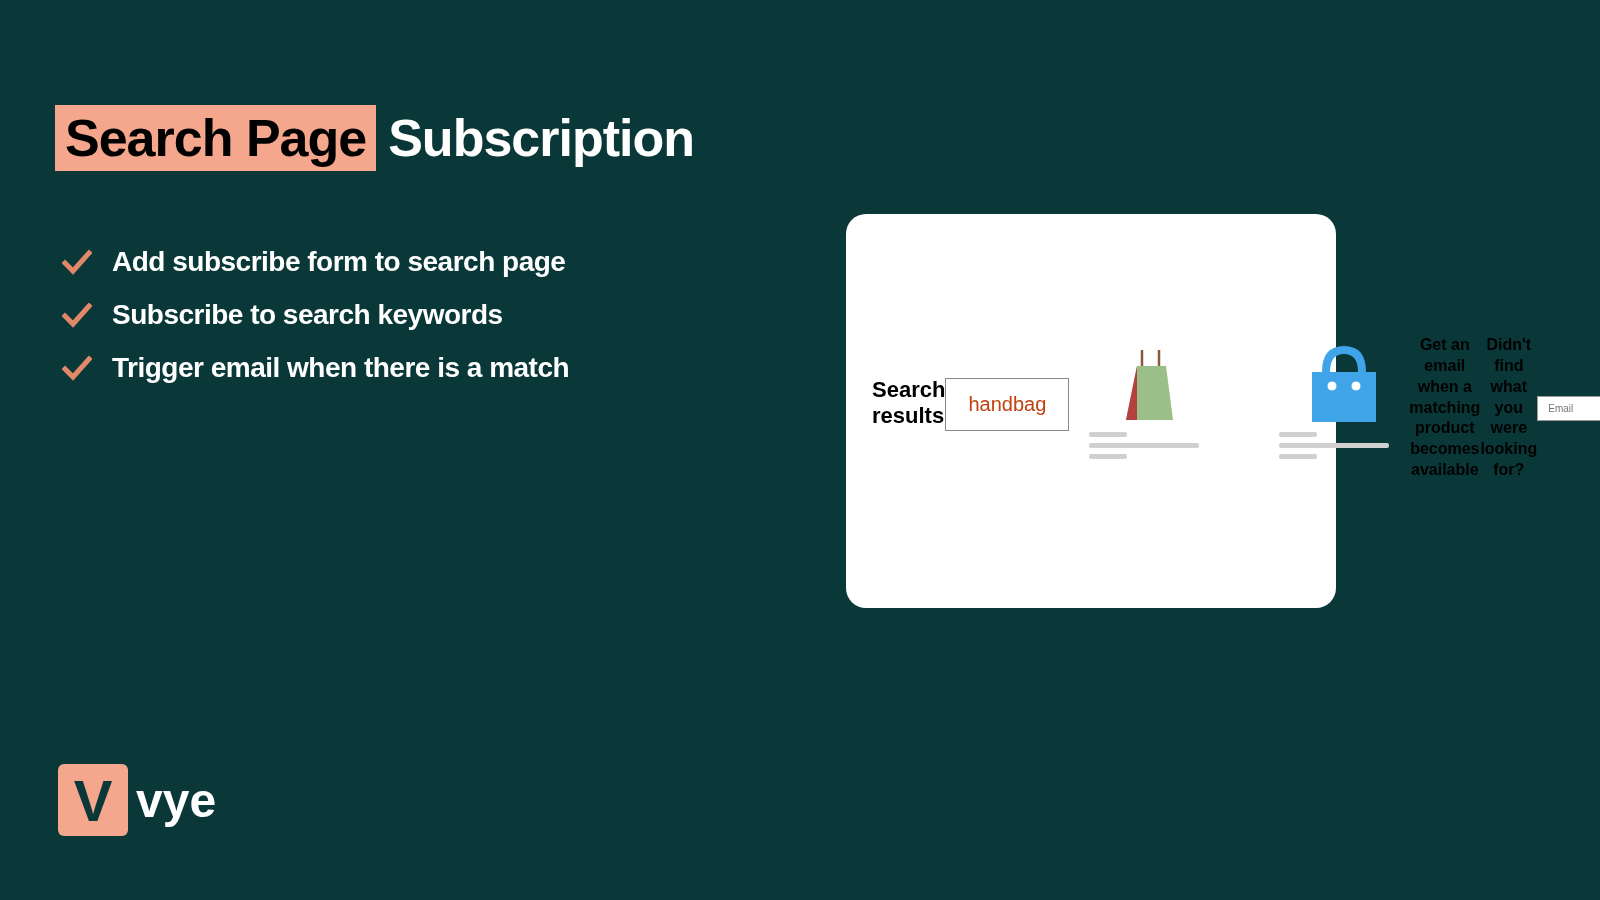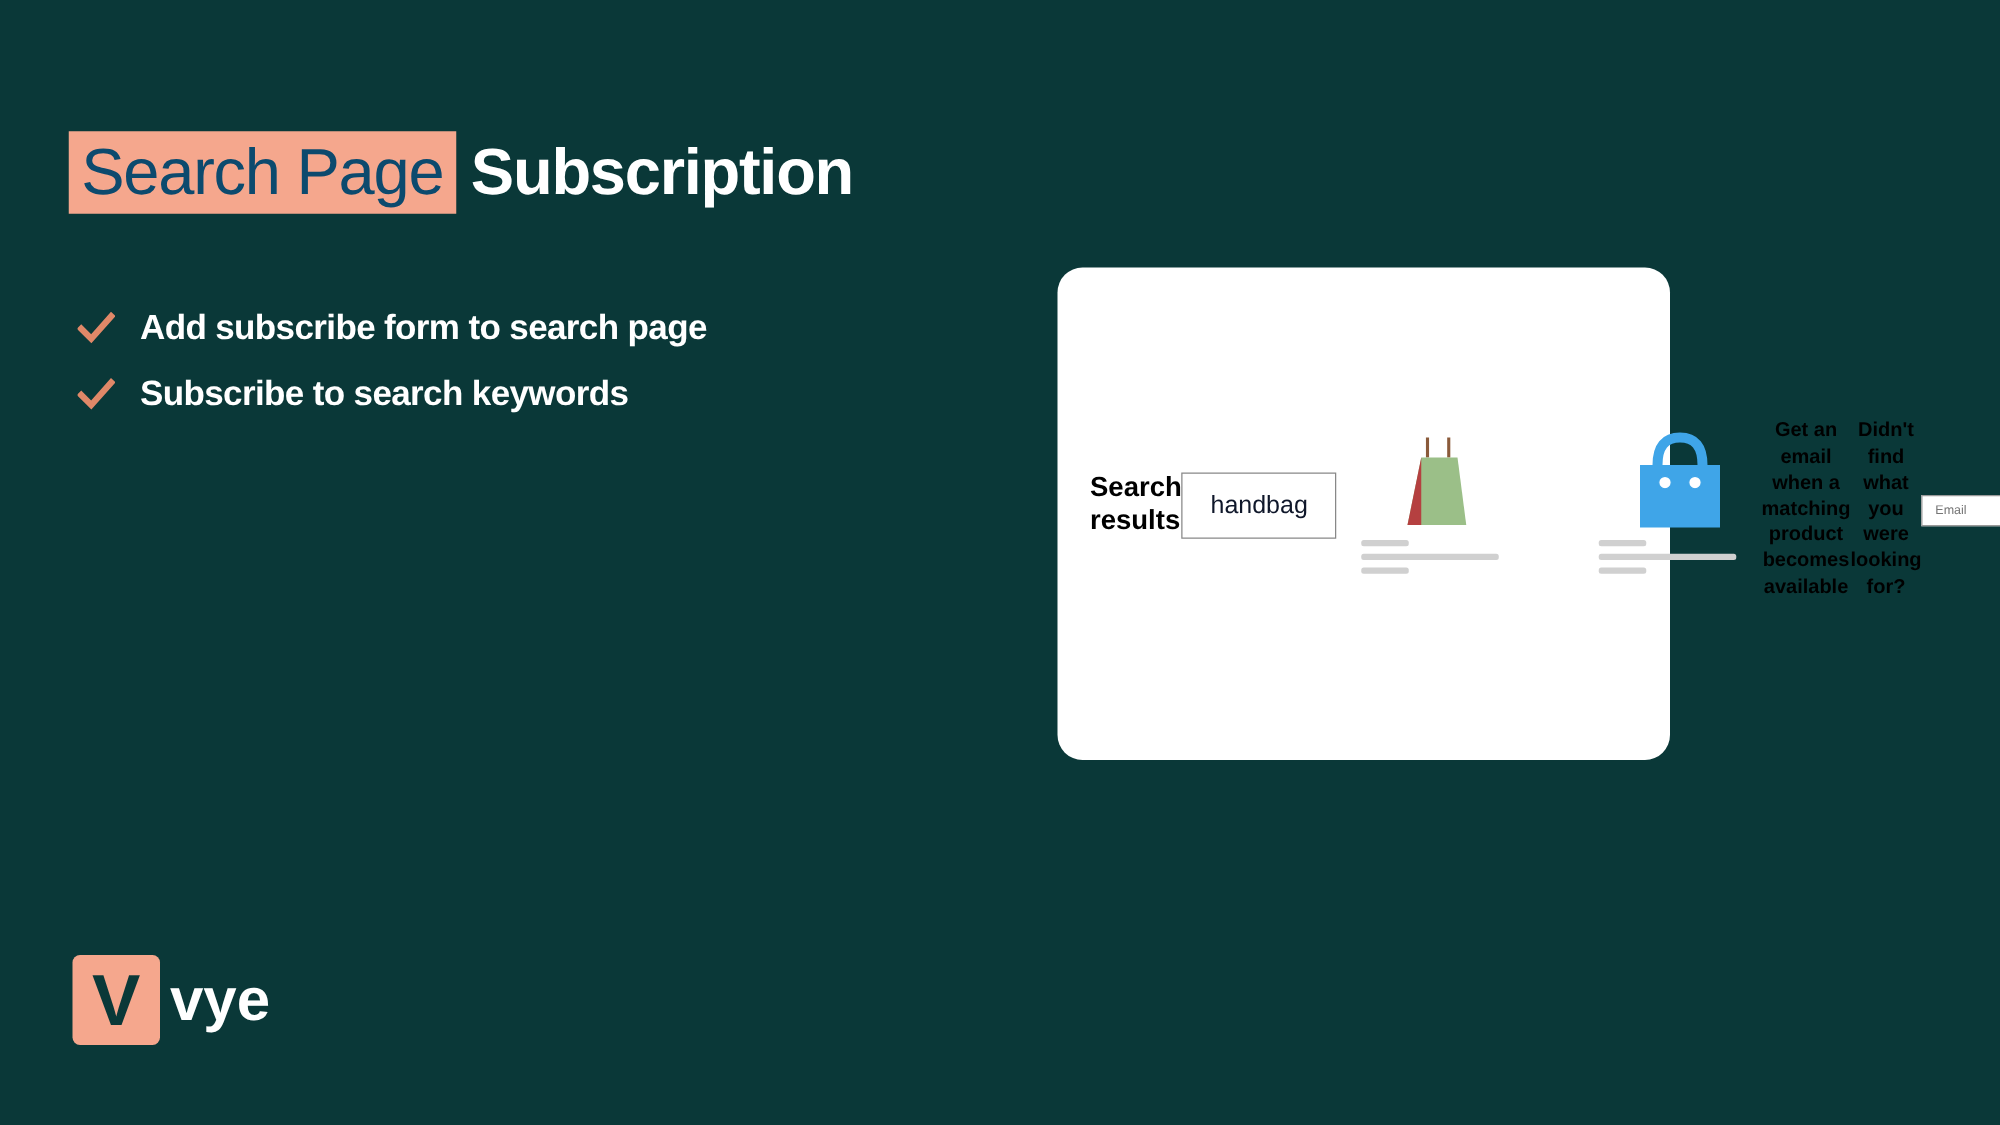--- a/index.html
+++ b/index.html
@@ -11,23 +11,23 @@
       position: relative;
       overflow: hidden;
     }
     .title-container {
       position: absolute;
       top: 108px;
       left: 55px;
     }
     .title-highlight {
       background: #f5a78d;
-      color: #0c4a6e;
+      color: #000000;
       font-size: 52px;
-      font-weight: 400;
+      font-weight: 700;
       padding: 4px 10px;
       letter-spacing: -1px;
       margin-top: 36px;
     }
     .title-rest {
       color: #ffffff;
       font-size: 52px;
       font-weight: 900;
       margin-left: 12px;
       letter-spacing: -1px;
@@ -71,21 +71,21 @@
       font-size: 22px;
       font-weight: 700;
       color: #000;
       margin-bottom: 10px;
     }
     .search-box {
       width: 424px;
       border: 1px solid #888;
       padding: 14px 22px;
       font-size: 20px;
-      color: #0f172a;
+      color: #c2410c;
       text-align: center;
       margin-bottom: 8px;
     }
     .products {
       display: flex;
       gap: 60px;
       justify-content: center;
       margin-bottom: 14px;
       padding-left: 20px;
     }
@@ -172,20 +172,26 @@
     <svg class="check-icon" width="30" height="26" viewBox="0 0 30 26">
         <path d="M3 14 L11 22 L27 4" stroke="#e08868" stroke-width="5" fill="none" stroke-linecap="square"></path>
       </svg>
     <span class="feature-text">Add subscribe form to search page</span>
   </div>
   <div class="feature-item">
     <svg class="check-icon" width="30" height="26" viewBox="0 0 30 26">
         <path d="M3 14 L11 22 L27 4" stroke="#e08868" stroke-width="5" fill="none" stroke-linecap="square"></path>
       </svg>
     <span class="feature-text">Subscribe to search keywords</span>
+  </div>
+  <div class="feature-item">
+    <svg class="check-icon" width="30" height="26" viewBox="0 0 30 26">
+        <path d="M3 14 L11 22 L27 4" stroke="#e08868" stroke-width="5" fill="none" stroke-linecap="square"></path>
+      </svg>
+    <span class="feature-text">Trigger email when there is a match</span>
   </div>
 </div>
 
 <div class="card">
   <div class="card-title">Search results</div>
   <div class="search-box">handbag</div>
   <div class="products">
     <div class="product">
       <svg width="70" height="82" viewBox="0 0 70 82">
         <path d="M23 6 L23 22 M40 6 L40 22" stroke="#8a5a3a" stroke-width="2.5" fill="none"></path>

